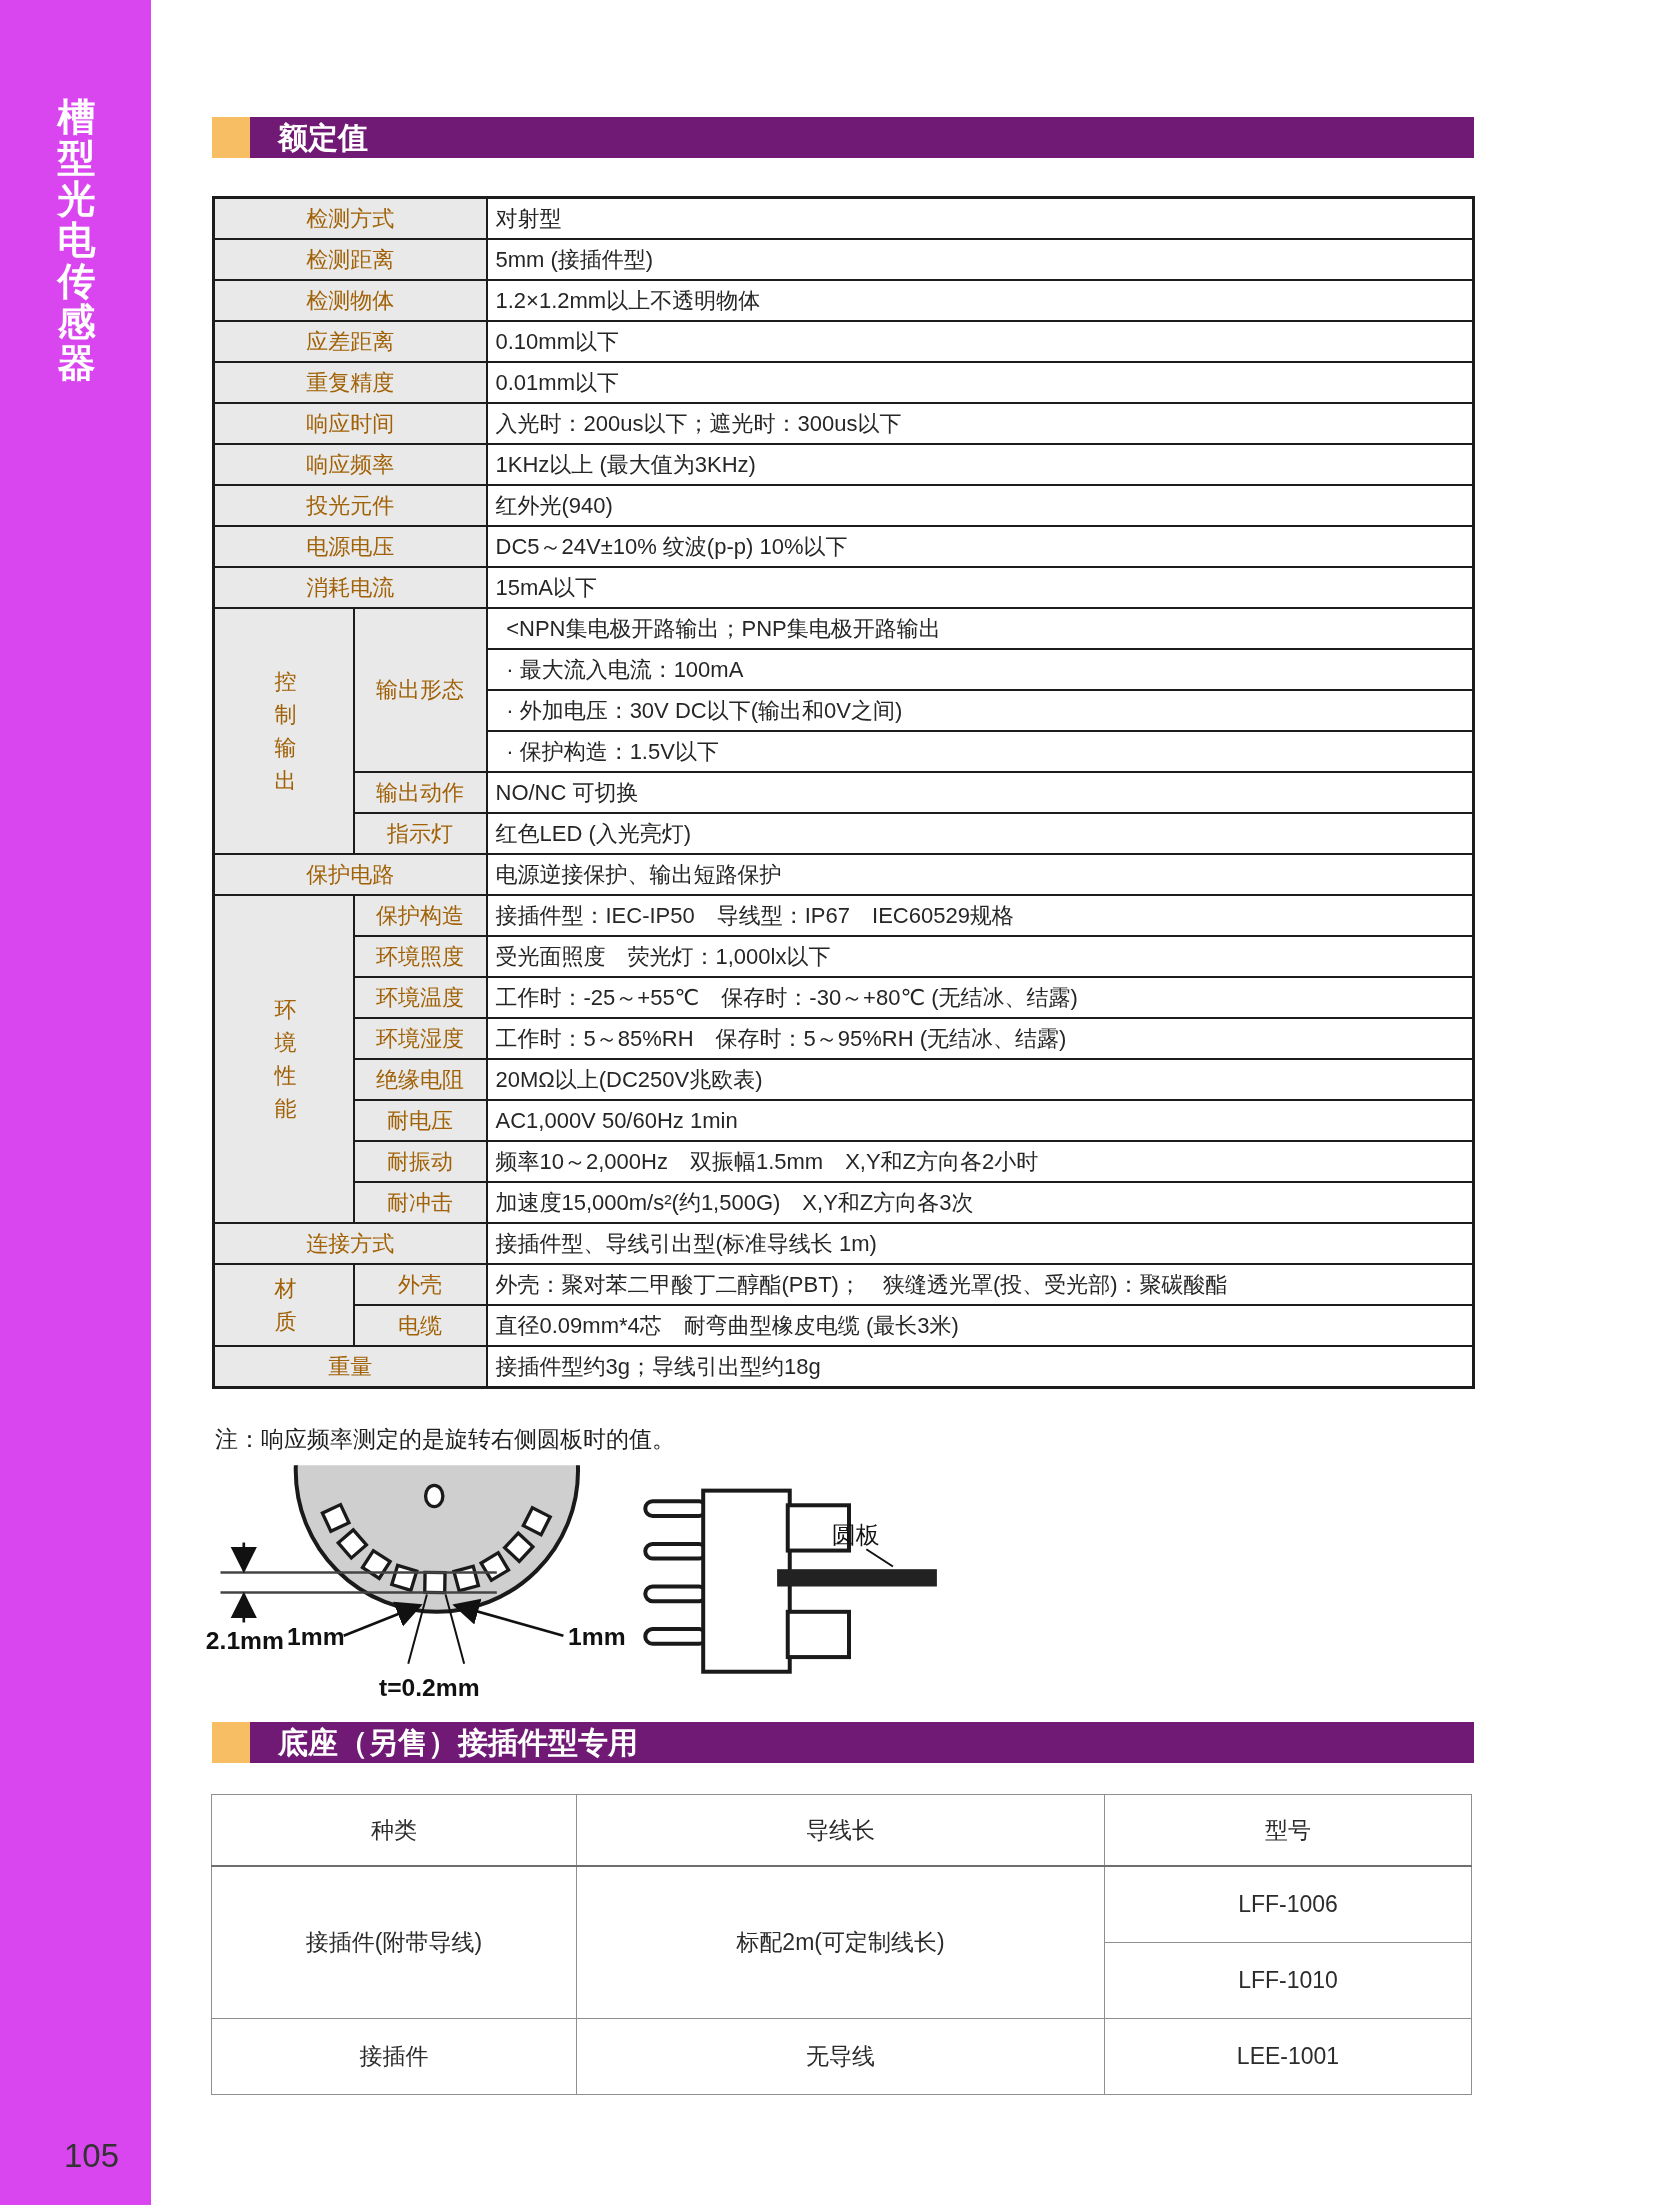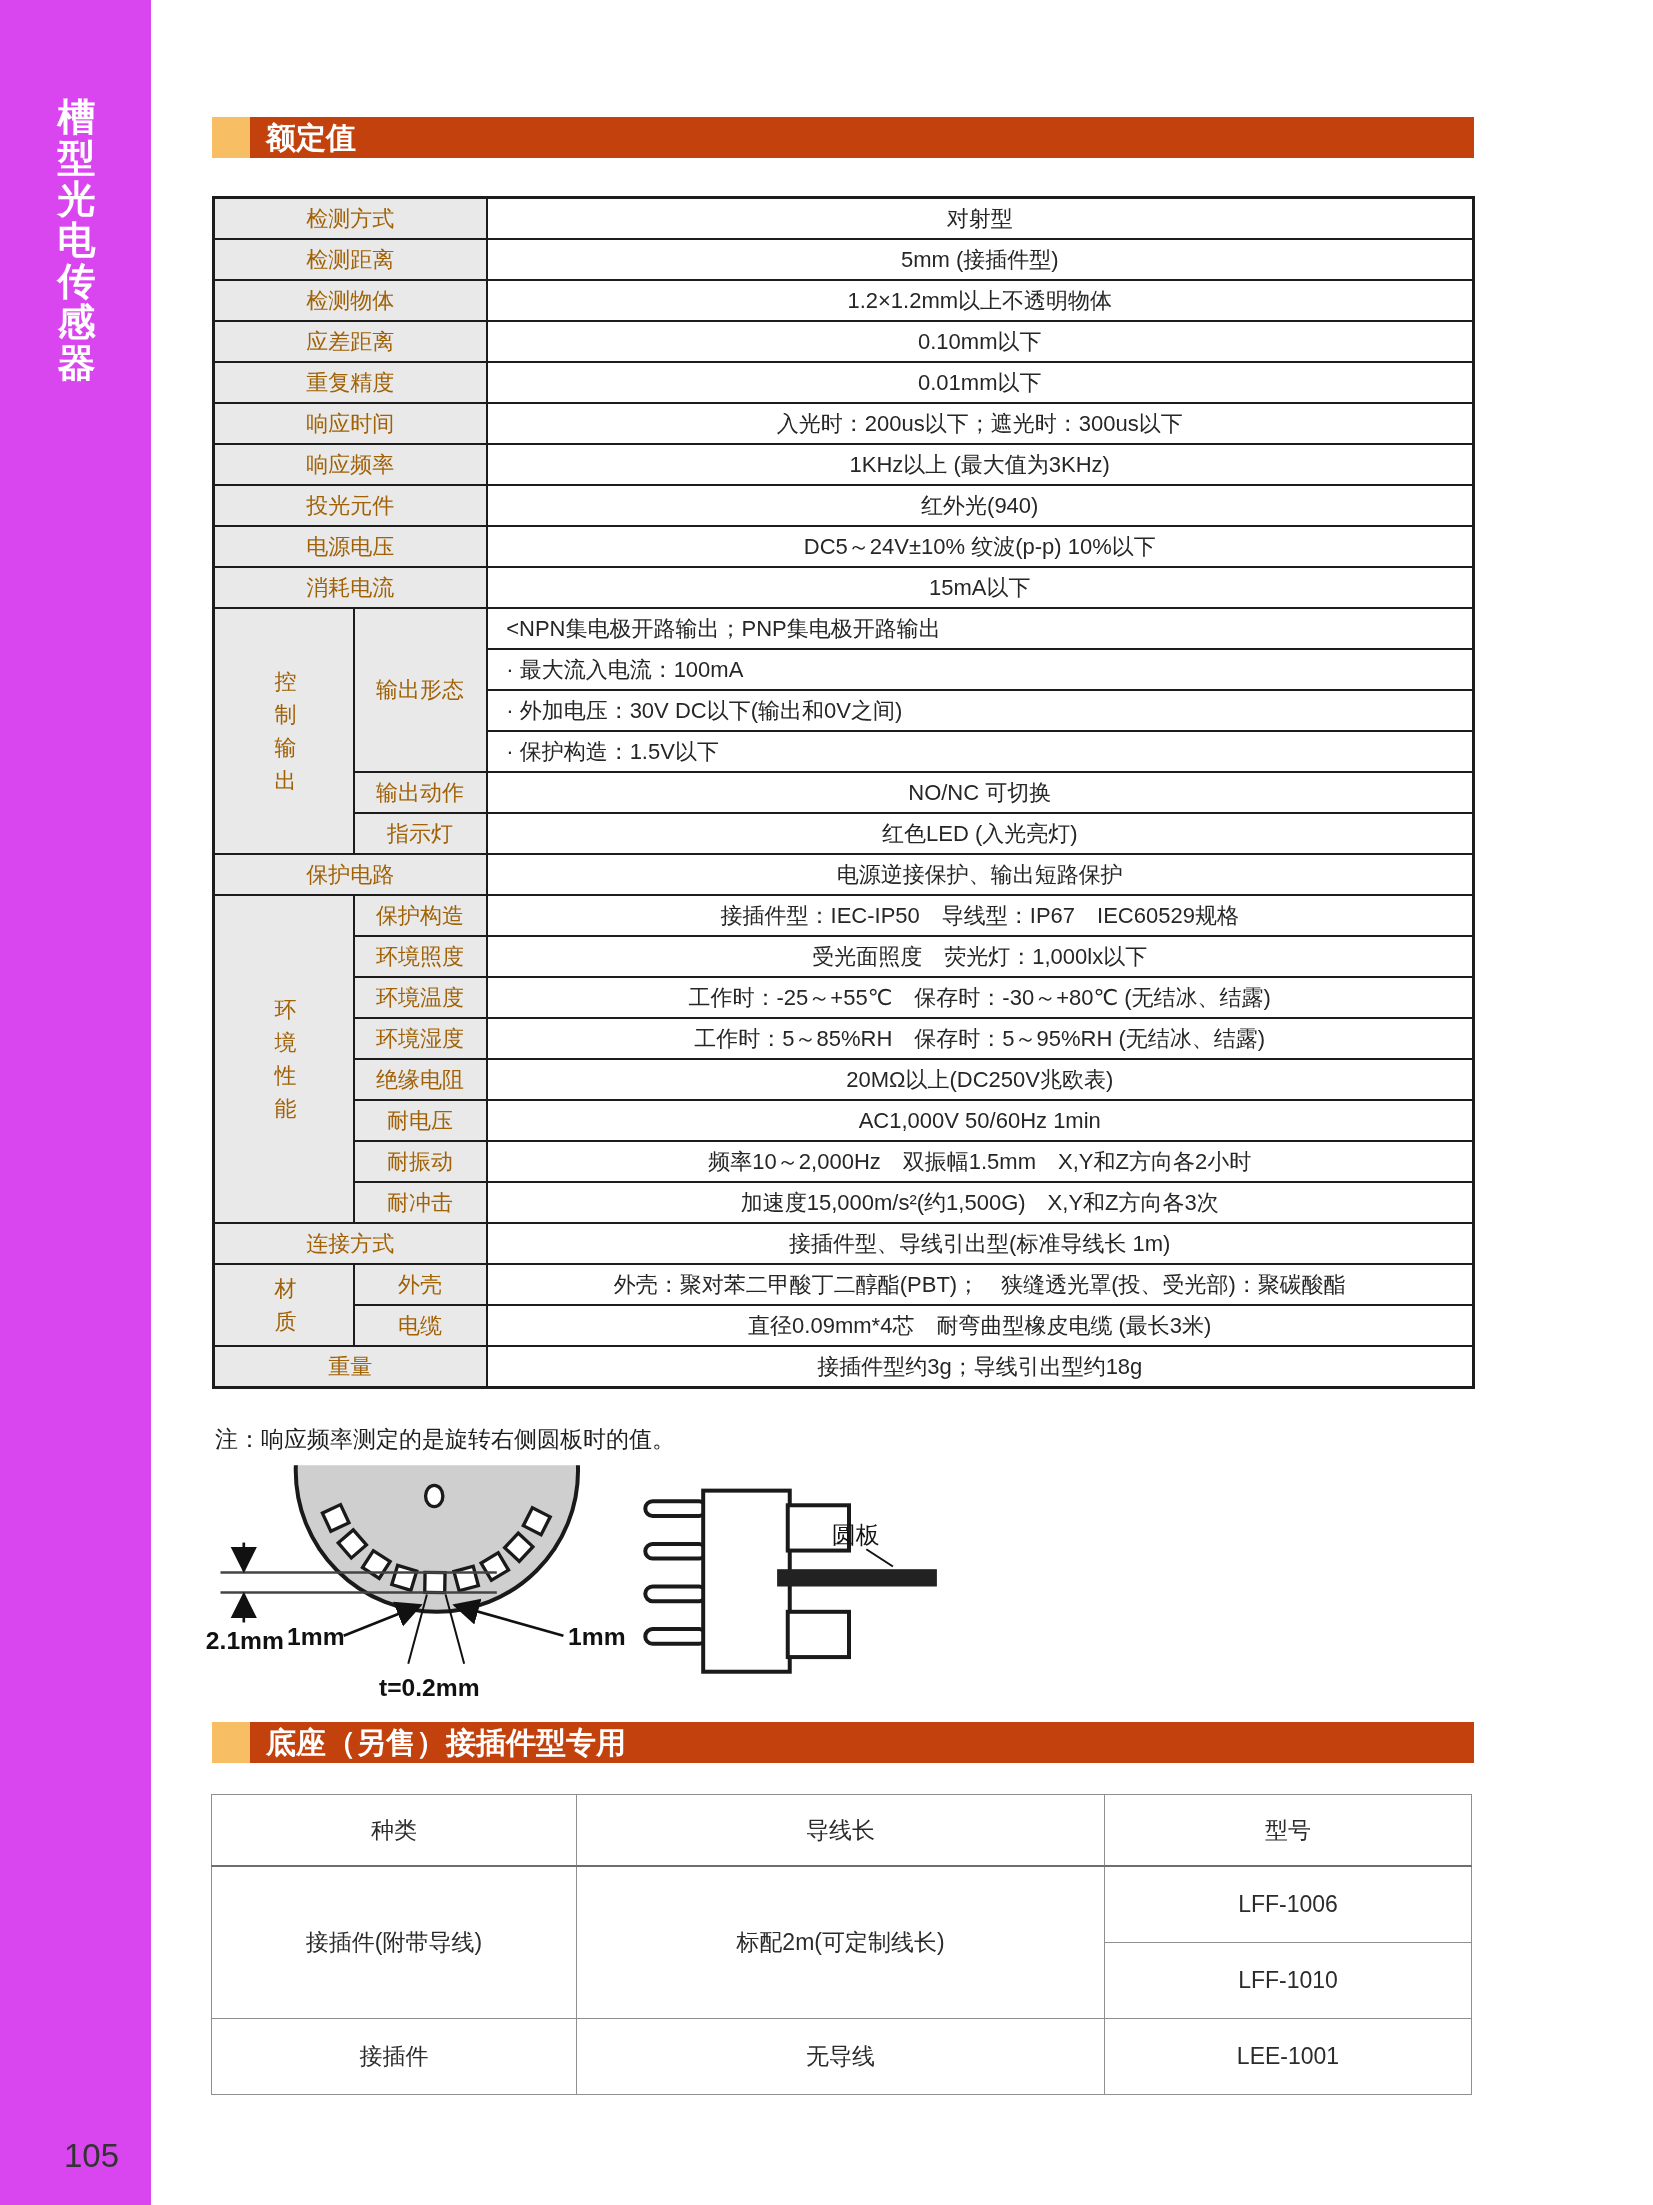--- a/index.html
+++ b/index.html
@@ -8,31 +8,31 @@
 
   
   .sidebar{position:absolute;left:0;top:0;width:151px;height:2205px;background:#d946ef;}
   .v-title{position:absolute;left:53px;top:97px;width:47px;font-size:38px;line-height:1.08;
            font-weight:bold;color:#ffffff;word-break:break-all;text-align:center;}
   .page-num{position:absolute;left:40px;top:2137px;font-size:33px;color:#333333;margin-left:24px;}
 
   
   .section-bar{position:absolute;left:212px;width:1262px;height:41px;display:flex;}
   .accent-square{width:38px;height:100%;background:#F7BE63;}
-  .bar-body{flex:1;background:#c2410c;color:#ffffff;font-size:30px;font-weight:bold;
-            display:flex;align-items:center;padding-left:16px;line-height:1;}
+  .bar-body{flex:1;background:#701a75;color:#ffffff;font-size:30px;font-weight:bold;
+            display:flex;align-items:center;padding-left:28px;line-height:1;}
   #bar1{top:117px;}
   #bar2{top:1722px;}
 
   
   .spec{position:absolute;left:212px;top:196px;width:1260px;border-collapse:collapse;
         table-layout:fixed;border:3.3px solid #1C1C1C;}
   .spec td{border:2.7px solid #1C1C1C;height:39px;font-size:22px;padding:0 8px;line-height:1.25;}
   .spec td.lbl{background:#E9E9E9;text-align:center;color:#a16207;}
-  .spec td.val{background:#ffffff;text-align:center;}
+  .spec td.val{background:#ffffff;}
   .spec td.val.left{text-align:left;padding-left:18.7px;border-radius:19px;}
   .vtext{display:inline-block;width:1.15em;word-break:break-all;line-height:1.5;
          text-align:right;vertical-align:middle;}
 
   
   .note{position:absolute;left:215px;top:1424px;font-size:23px;color:#1f1f1f;}
   .diagram{position:absolute;left:200px;top:1464px;}
   .dshape{fill:#ffffff;stroke:#1a1a1a;stroke-width:6;}
   .dimtext{font-size:37px;font-weight:bold;fill:#111111;font-family:"Liberation Sans","DejaVu Sans",sans-serif;}
   .lbltext{font-size:36px;fill:#111111;font-family:"Liberation Sans","DejaVu Sans",sans-serif;}

